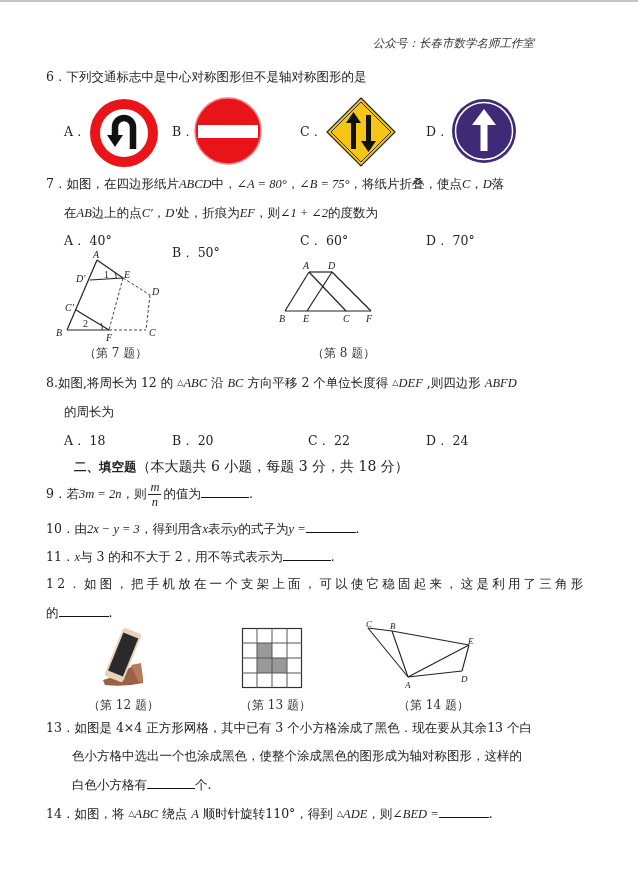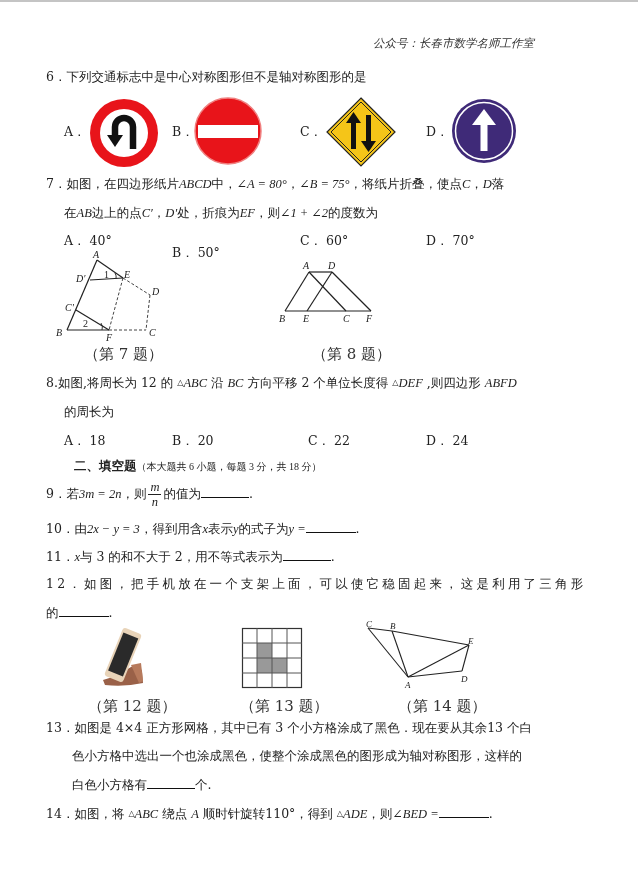--- a/index.html
+++ b/index.html
@@ -6,21 +6,21 @@
   body {
     width: 638px; height: 893px; background: #ffffff; position: relative; overflow: hidden;
     font-family: "DejaVu Serif", "Liberation Serif", serif; color: #222; font-size: 12.5px;
   }
   .topbar { position: absolute; left: 0; top: 0; width: 638px; height: 2px; background: #c4c4c4; }
   .abs { position: absolute; white-space: nowrap; }
   .header { left: 373px; top: 36px; font-size: 11.5px; color: #333; font-style: italic; }
   .it { font-style: italic; font-family: "Liberation Serif", "DejaVu Serif", serif; }
   .blank { display: inline-block; border-bottom: 1.3px solid #111; height: 12px; vertical-align: baseline; }
   .opt { position: absolute; white-space: nowrap; }
-  .caption { position: absolute; font-size: 15px; color: #333; white-space: nowrap; }
+  .caption { position: absolute; font-size: 12px; color: #333; white-space: nowrap; }
   .frac { display: inline-block; vertical-align: middle; text-align: center; line-height: 14px; margin: 0 2px; }
   .frac .num { display: block; border-bottom: 1px solid #222; padding: 0 2px; }
   .frac .den { display: block; padding: 0 2px; }
   .bold { font-weight: bold; font-family: "DejaVu Sans", sans-serif; margin-left: 28px; }
   svg { position: absolute; overflow: visible; }
   .sp { letter-spacing: 3.2px; }
 </style>
 </head>
 <body>
 
@@ -131,21 +131,21 @@
   <span>8.</span><span>如图,将周长为 12 的</span> <span style="font-size:8px; vertical-align:2px;">△</span><span class="it">ABC</span> <span>沿</span> <span class="it">BC</span> <span>方向平移 2 个单位长度得</span> <span style="font-size:8px; vertical-align:2px;">△</span><span class="it">DEF</span> <span>,则四边形</span> <span class="it">ABFD</span>
 </div>
 <div class="abs" style="left:64px; top:404px;">的周长为</div>
 
 <div class="opt" style="left:64px; top:433px;"><span>A．</span> <span>18</span></div>
 <div class="opt" style="left:172px; top:433px;"><span>B．</span> <span>20</span></div>
 <div class="opt" style="left:308px; top:433px;"><span>C．</span> <span>22</span></div>
 <div class="opt" style="left:426px; top:433px;"><span>D．</span> <span>24</span></div>
 
 <div class="abs" style="left:46px; top:458px;">
-  <span class="bold">二、填空题</span><span style="font-size:10px;font-family:Liberation Serif, serif;">（本大题共 6 小题，每题 3 分，共 18 分）</span>
+  <span class="bold">二、填空题</span><span style="font-size:14px;">（本大题共 6 小题，每题 3 分，共 18 分）</span>
 </div>
 
 <div class="abs" style="left:46px; top:480px;">
   <span>9．</span><span>若</span><span class="it">3m = 2n</span><span>，则</span><span class="frac"><span class="num it">m</span><span class="den it">n</span></span><span>的值为</span><span class="blank" style="width:48px;"></span><span>.</span>
 </div>
 
 <div class="abs" style="left:46px; top:520px;">
   <span>10．</span><span>由</span><span class="it">2x − y = 3</span><span>，得到用含</span><span class="it">x</span><span>表示</span><span class="it">y</span><span>的式子为</span><span class="it">y =</span><span class="blank" style="width:50px;"></span><span>.</span>
 </div>
 

